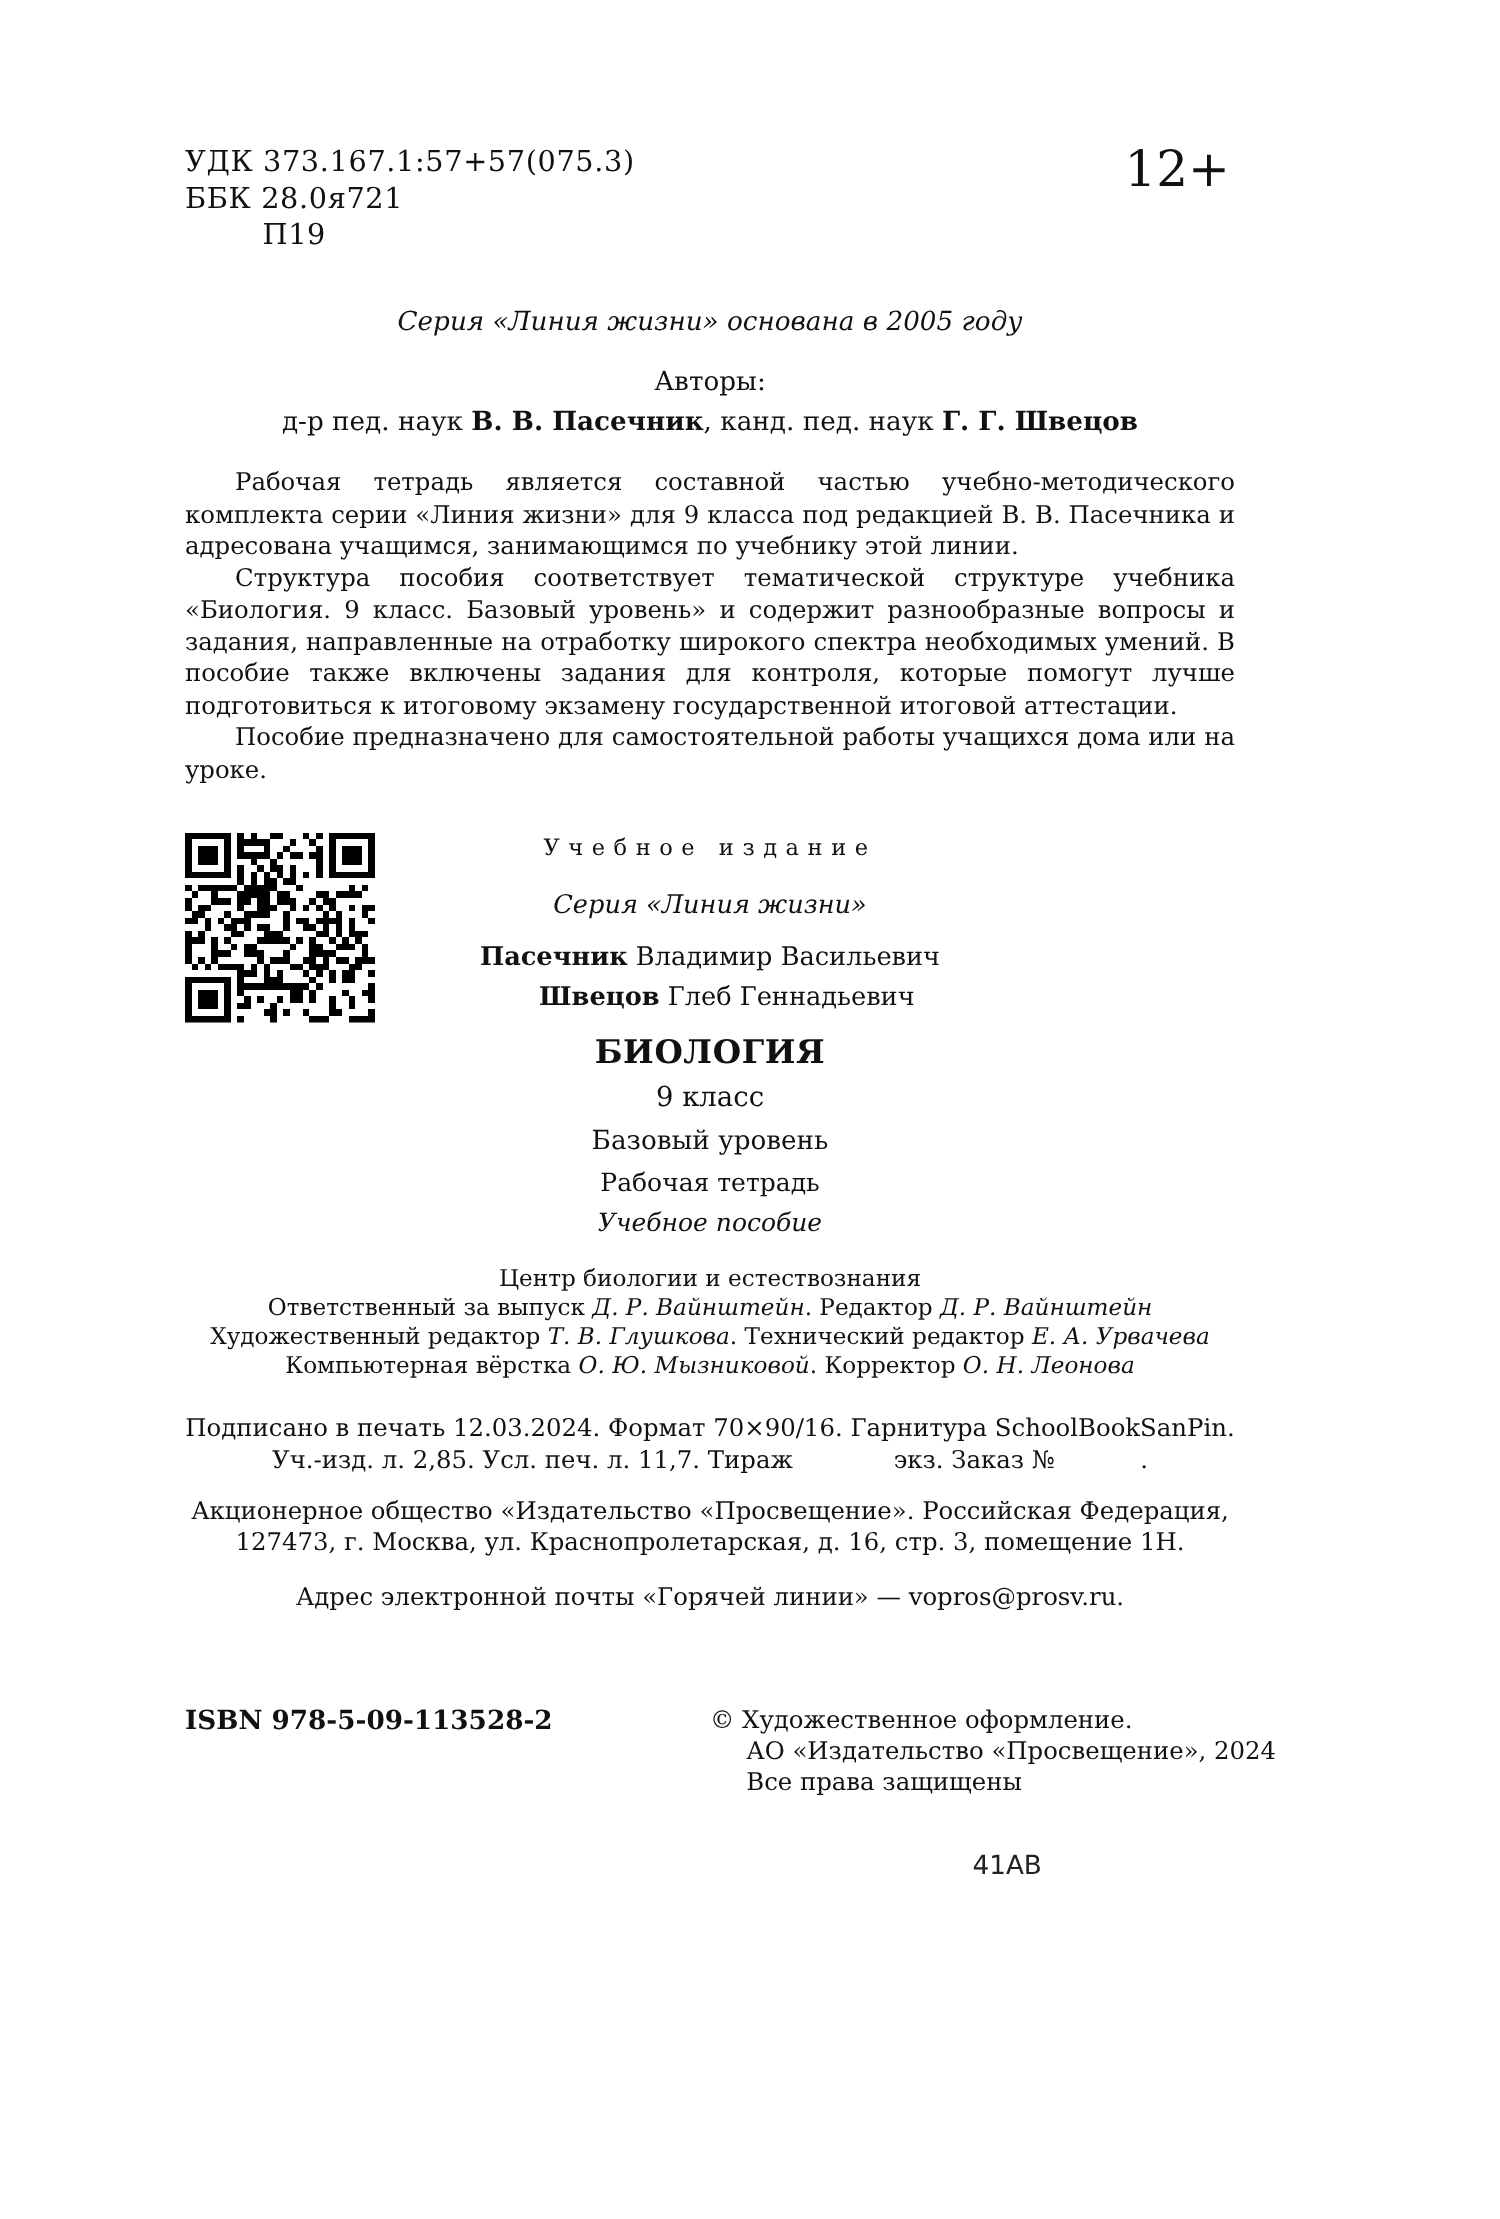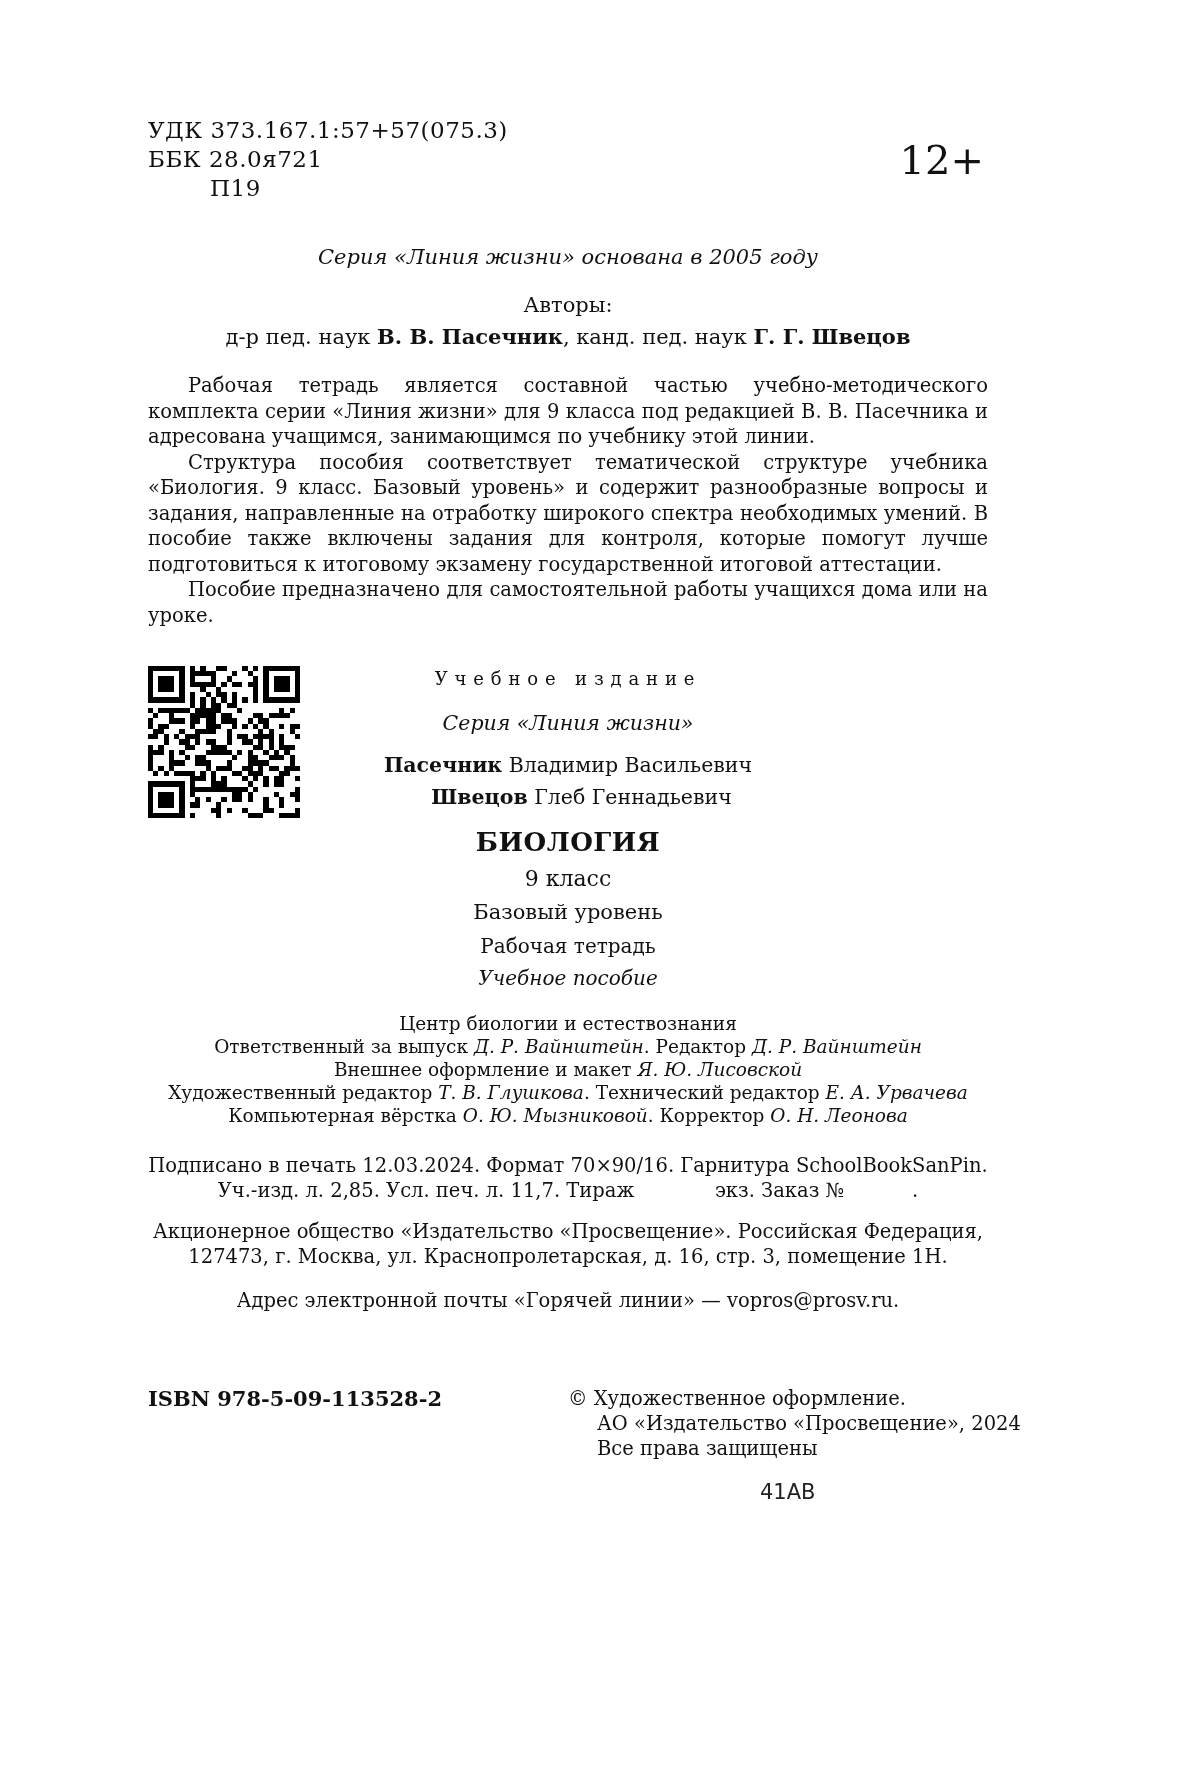--- a/index.html
+++ b/index.html
@@ -11,21 +11,21 @@
     font-family:"DejaVu Serif","Liberation Serif",serif;
     color:#111;
     overflow:hidden;
   }
   .content{
     position:absolute;
     left:148px;top:116px;
     width:840px;
   }
   
-  .top-row{display:flex;justify-content:space-between;align-items:center;}
+  .top-row{display:flex;justify-content:space-between;align-items:flex-start;}
   .codes{font-size:23px;line-height:29px;letter-spacing:0.5px;}
   .codes .code-p19{padding-left:62px;}
   .age-rating{font-size:40px;line-height:40px;font-weight:400;padding-right:4px;}
   
   .series-note{margin-top:42px;text-align:center;font-style:italic;font-size:21px;}
   
   .authors-heading{margin-top:24px;text-align:center;font-size:21px;}
   .authors-line{margin-top:7px;text-align:center;font-size:21px;}
   
   .annotation{margin-top:24px;font-size:19.5px;line-height:25.5px;text-align:justify;}
@@ -55,21 +55,21 @@
   .publisher{margin-top:16px;text-align:center;font-size:19.5px;line-height:25px;}
   .email-line{margin-top:20px;text-align:center;font-size:19.5px;}
   
   .bottom-row{display:flex;margin-top:74px;align-items:flex-start;}
   .isbn{font-weight:bold;font-size:21px;white-space:nowrap;}
   .copyright{margin-left:auto;width:420px;font-size:19.5px;line-height:25px;}
   .copyright .cline{white-space:nowrap;}
   .copyright .cline.indent{padding-left:29px;}
   
   .page-footer{
-    position:absolute;left:760px;top:1480px;
+    position:absolute;left:778px;top:1480px;
     font-family:"DejaVu Sans","Liberation Sans",sans-serif;
     font-size:21px;color:#222;
   }
 </style>
 </head>
 <body>
 
 <div class="page">
   <div class="content">
 
@@ -505,21 +505,20 @@
       <div class="centered edition-title">БИОЛОГИЯ</div>
       <div class="centered edition-grade">9 класс</div>
       <div class="centered edition-level">Базовый уровень</div>
       <div class="centered edition-subtitle">Рабочая тетрадь</div>
       <div class="centered edition-kind">Учебное пособие</div>
     </div>
 
     <div class="credits">
       <div class="credit-line">Центр биологии и естествознания</div>
       <div class="credit-line"><span>Ответственный за выпуск </span><span style="font-style: italic;">Д. Р. Вайнштейн</span><span>. Редактор </span><span style="font-style: italic;">Д. Р. Вайнштейн</span></div>
-      <div class="credit-line"><span>Внешнее оформление и макет </span><span style="font-style: italic;">Я. Ю. Лисовской</span></div>
       <div class="credit-line"><span>Художественный редактор </span><span style="font-style: italic;">Т. В. Глушкова</span><span>. Технический редактор </span><span style="font-style: italic;">Е. А. Урвачева</span></div>
       <div class="credit-line"><span>Компьютерная вёрстка </span><span style="font-style: italic;">О. Ю. Мызниковой</span><span>. Корректор </span><span style="font-style: italic;">О. Н. Леонова</span></div>
     </div>
 
     <div class="imprint">
       <div>Подписано в печать 12.03.2024. Формат 70×90/16. Гарнитура SchoolBookSanPin.</div>
       <div>Уч.-изд. л. 2,85. Усл. печ. л. 11,7. Тираж &nbsp;&nbsp;&nbsp;&nbsp;&nbsp;&nbsp;&nbsp;&nbsp;&nbsp;&nbsp;&nbsp; экз. Заказ № &nbsp;&nbsp;&nbsp;&nbsp;&nbsp;&nbsp;&nbsp;&nbsp;&nbsp; .</div>
     </div>
 
     <div class="publisher">

